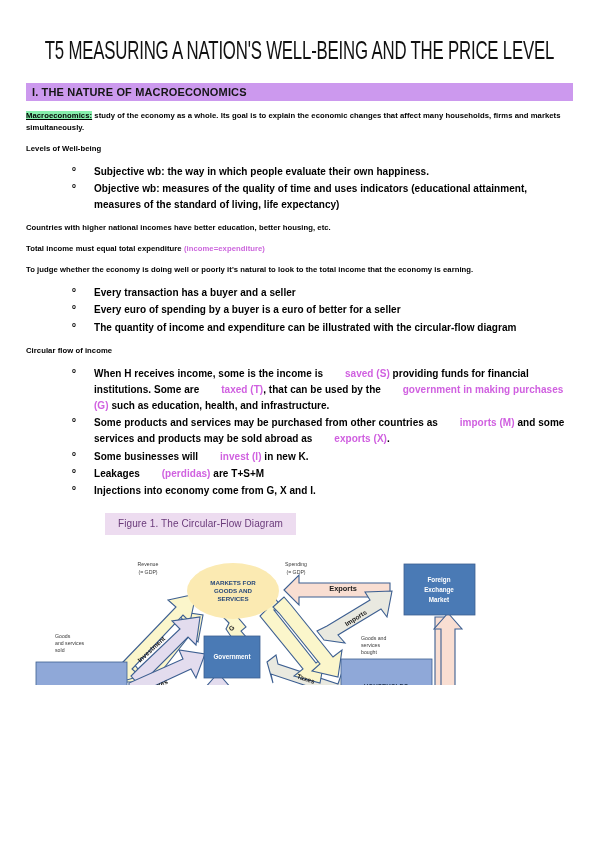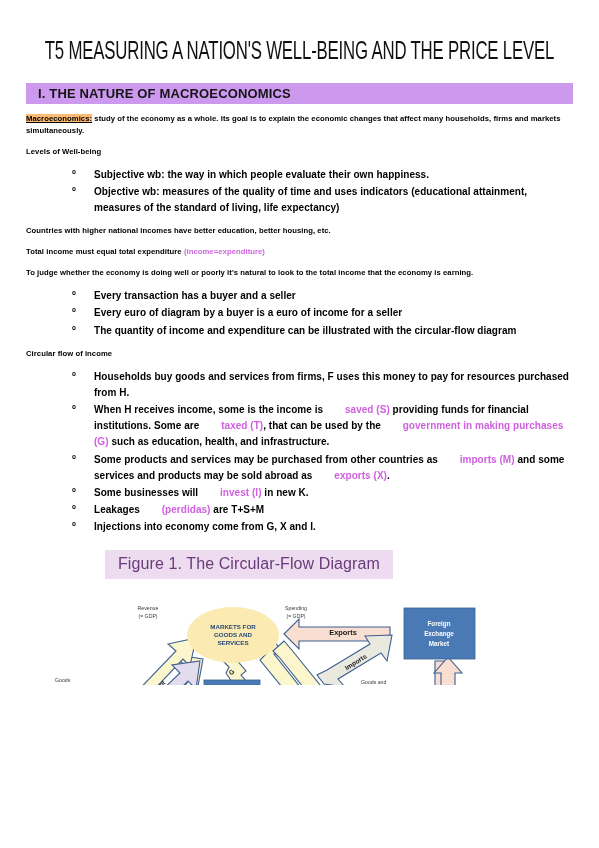--- a/index.html
+++ b/index.html
@@ -32,42 +32,42 @@
     transform: scaleY(1.45) scaleX(0.96);
     transform-origin: center top;
     margin: 6px 0 0 0;
     white-space: nowrap;
   }
   .title-spacer { height: 26px; }
 
   
   .section-bar {
     background: #cc99ee;
-    font-size: 13px;
+    font-size: 11px;
     font-weight: bold;
     letter-spacing: 0.15px;
     color: #151515;
-    padding: 3px 4px 3px 12px;
+    padding: 3px 4px 3px 6px;
     margin: 0 0 9px 0;
     width: 100%;
     box-sizing: border-box;
   }
 
   
   .para {
     font-size: 7.7px;
     line-height: 1.55;
     font-weight: bold;
     color: #000;
     margin: 0 0 9px 0;
     letter-spacing: 0.05px;
   }
 
   .hl-yellow {
-    background: #fdba74;
+    background: #86efac;
     text-decoration: underline;
     text-align: center;
   }
   .accent {
     color: #cc66dd;
     font-weight: bold;
   }
   .accent2 {
     color: #d060e0;
     font-weight: bold;
@@ -101,21 +101,21 @@
 
   
   .fig-caption-wrap {
     margin: 14px 0 0 0;
     padding-left: 79px;
   }
   .fig-caption {
     display: inline-block;
     background: #eddcf0;
     color: #6a3a7a;
-    font-size: 16px;
+    font-size: 10px;
     padding: 5px 13px 6px 13px;
     letter-spacing: 0.1px;
   }
 
   
   #diagram-wrap {
     position: relative;
     width: 547px;
     height: 300px;
     margin: 10px 0 0 0;
@@ -148,28 +148,27 @@
 
 
   <p class="para">
     <span>Total income must equal total expenditure </span><span class="accent">(income=expenditure)</span>
   </p>
 
   <p class="para">To judge whether the economy is doing well or poorly it's natural to look to the total income that the economy is earning.</p>
 
   <ul class="bullets">
     <li>Every transaction has a buyer and a seller</li>
-    <li>Every euro of diagram by a buyer is a euro of income for a seller</li>
+    <li>Every euro of spending by a buyer is a euro of better for a seller</li>
     <li>The quantity of income and expenditure can be illustrated with the circular-flow diagram</li>
   </ul>
 
   <p class="para">Circular flow of income</p>
 
   <ul class="bullets" id="flow-list">
-      <li><span>Households buy goods and services from firms, F uses this money to pay for resources purchased from H.</span></li>
       <li><span>When H receives income, some is the income is </span><span class="accent2">saved (S)</span><span> providing funds for financial institutions. Some are </span><span class="accent2">taxed (T)</span><span>, that can be used by the </span><span class="accent2">government in making purchases (G)</span><span> such as education, health, and infrastructure.</span></li>
       <li><span>Some products and services may be purchased from other countries as </span><span class="accent2">imports (M)</span><span> and some services and products may be sold abroad as </span><span class="accent2">exports (X)</span><span>.</span></li>
       <li><span>Some businesses will </span><span class="accent2">invest (I)</span><span> in new K.</span></li>
       <li><span>Leakages </span><span class="accent2">(perdidas)</span><span> are T+S+M</span></li>
       <li><span>Injections into economy come from G, X and I.</span></li>
     </ul>
 
   <div class="fig-caption-wrap">
     <span class="fig-caption">Figure 1. The Circular-Flow Diagram</span>
   </div>

